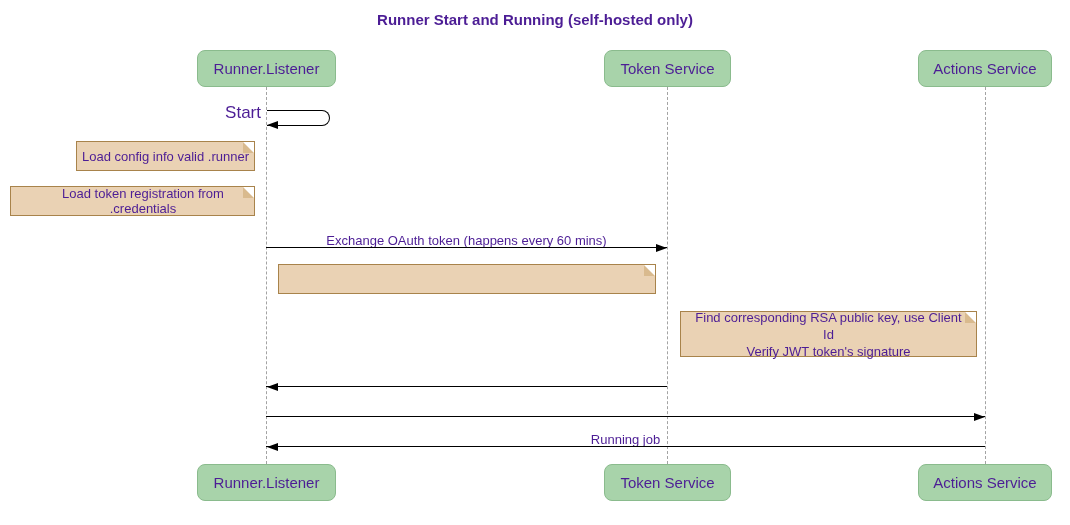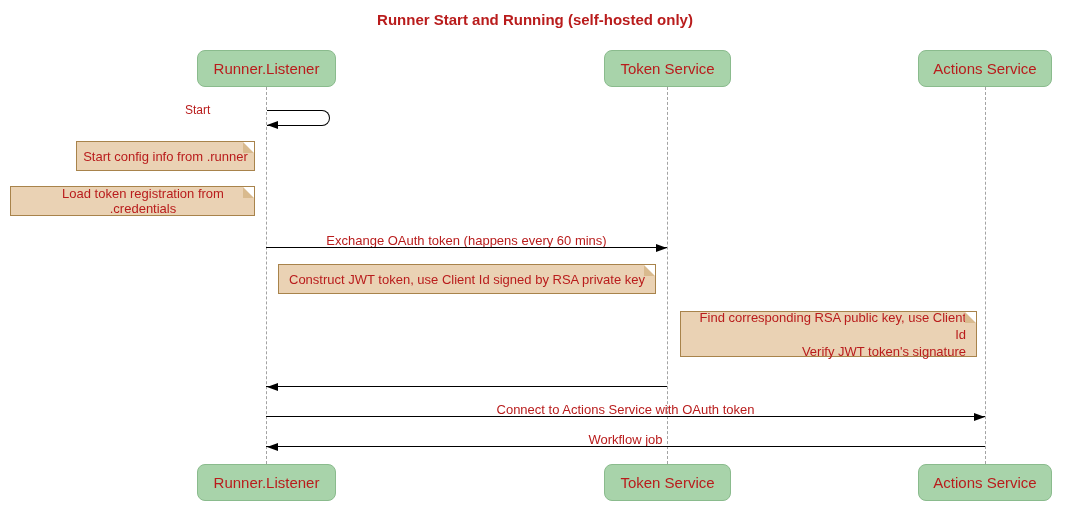--- a/index.html
+++ b/index.html
@@ -11,21 +11,21 @@
     --lifeline:#a3a3a3;
     --message:#000000;
     --background:#ffffff;
   }
   html,body{margin:0;padding:0;background:var(--background);}
   .diagram{
     position:relative;
     width:1070px;height:525px;
     background:var(--background);
     font-family:"Liberation Sans", sans-serif;
-    color:#b91c1c;
+    color:#4c1d95;
     overflow:hidden;
   }
   .title{
     position:absolute;left:0;top:11px;width:1070px;
     text-align:center;font-size:15px;font-weight:bold;
   }
   .participant{
     position:absolute;height:37px;
     background:var(--participant-fill);
     border:1px solid var(--participant-border);
@@ -61,31 +61,31 @@
   .note{
     position:absolute;
     background:var(--note-fill);
     border:1px solid var(--note-border);
     box-sizing:border-box;
     font-size:13px;
     display:flex;align-items:center;justify-content:center;
     text-align:center;
   }
   .note.multiline{
-    justify-content:flex-start;text-align:right;
+    justify-content:flex-start;text-align:center;
     padding:5px 10px;line-height:17px;white-space:pre-line;
   }
   .fold{
     position:absolute;top:0;right:0;width:0;height:0;
     border-top:11px solid var(--background);
     border-left:11px solid var(--note-fold);
   }
   .start-label{
     position:absolute;left:185px;top:103px;width:76px;
-    font-size:12px;
+    text-align:right;font-size:17px;
   }
 </style>
 </head>
 <body>
 
 <div class="diagram">
 
   <div class="title">Runner Start and Running (self-hosted only)</div>
 
   <div class="lifeline" style="left:266px;top:87px;height:377px;"></div>
@@ -100,51 +100,49 @@
   </div>
   <div class="participant" style="left:918px;top:50px;width:134px;">
     <span>Actions Service</span>
   </div>
 
   <div class="start-label">Start</div>
   <div class="self-loop"></div>
   <div class="arrow left" style="left:267px;top:120.5px;"></div>
 
   <div class="note" style="left:76px;top:141px;width:179px;height:30px;">
-    <span>Start config info from .runner</span>
+    <span>Load config info valid .runner</span>
     <span class="fold"></span>
   </div>
   <div class="note" style="left:10px;top:186px;width:245px;height:30px;padding-left:21px;">
     <span>Load token registration from .credentials</span>
     <span class="fold"></span>
   </div>
 
   <div class="msg-label" style="left:266px;top:233px;width:401px;">Exchange OAuth token (happens every 60 mins)</div>
   <div class="msg-line" style="left:266px;top:247px;width:401px;"></div>
   <div class="arrow right" style="left:656px;top:243.5px;"></div>
 
   <div class="note" style="left:278px;top:264px;width:378px;height:30px;">
-    <span>Construct JWT token, use Client Id signed by RSA private key</span>
     <span class="fold"></span>
   </div>
 
   <div class="note multiline" style="left:680px;top:311px;width:297px;height:46px;">
     <span>Find corresponding RSA public key, use Client Id
 Verify JWT token's signature</span>
     <span class="fold"></span>
   </div>
 
   <div class="msg-line" style="left:266px;top:386px;width:401px;"></div>
   <div class="arrow left" style="left:267px;top:382.5px;"></div>
 
-  <div class="msg-label" style="left:266px;top:402px;width:719px;">Connect to Actions Service with OAuth token</div>
   <div class="msg-line" style="left:266px;top:416px;width:719px;"></div>
   <div class="arrow right" style="left:974px;top:412.5px;"></div>
 
-  <div class="msg-label" style="left:266px;top:432px;width:719px;">Workflow job</div>
+  <div class="msg-label" style="left:266px;top:432px;width:719px;">Running job</div>
   <div class="msg-line" style="left:266px;top:446px;width:719px;"></div>
   <div class="arrow left" style="left:267px;top:442.5px;"></div>
 
   <div class="participant" style="left:197px;top:464px;width:139px;">
     <span>Runner.Listener</span>
   </div>
   <div class="participant" style="left:604px;top:464px;width:127px;">
     <span>Token Service</span>
   </div>
   <div class="participant" style="left:918px;top:464px;width:134px;">

